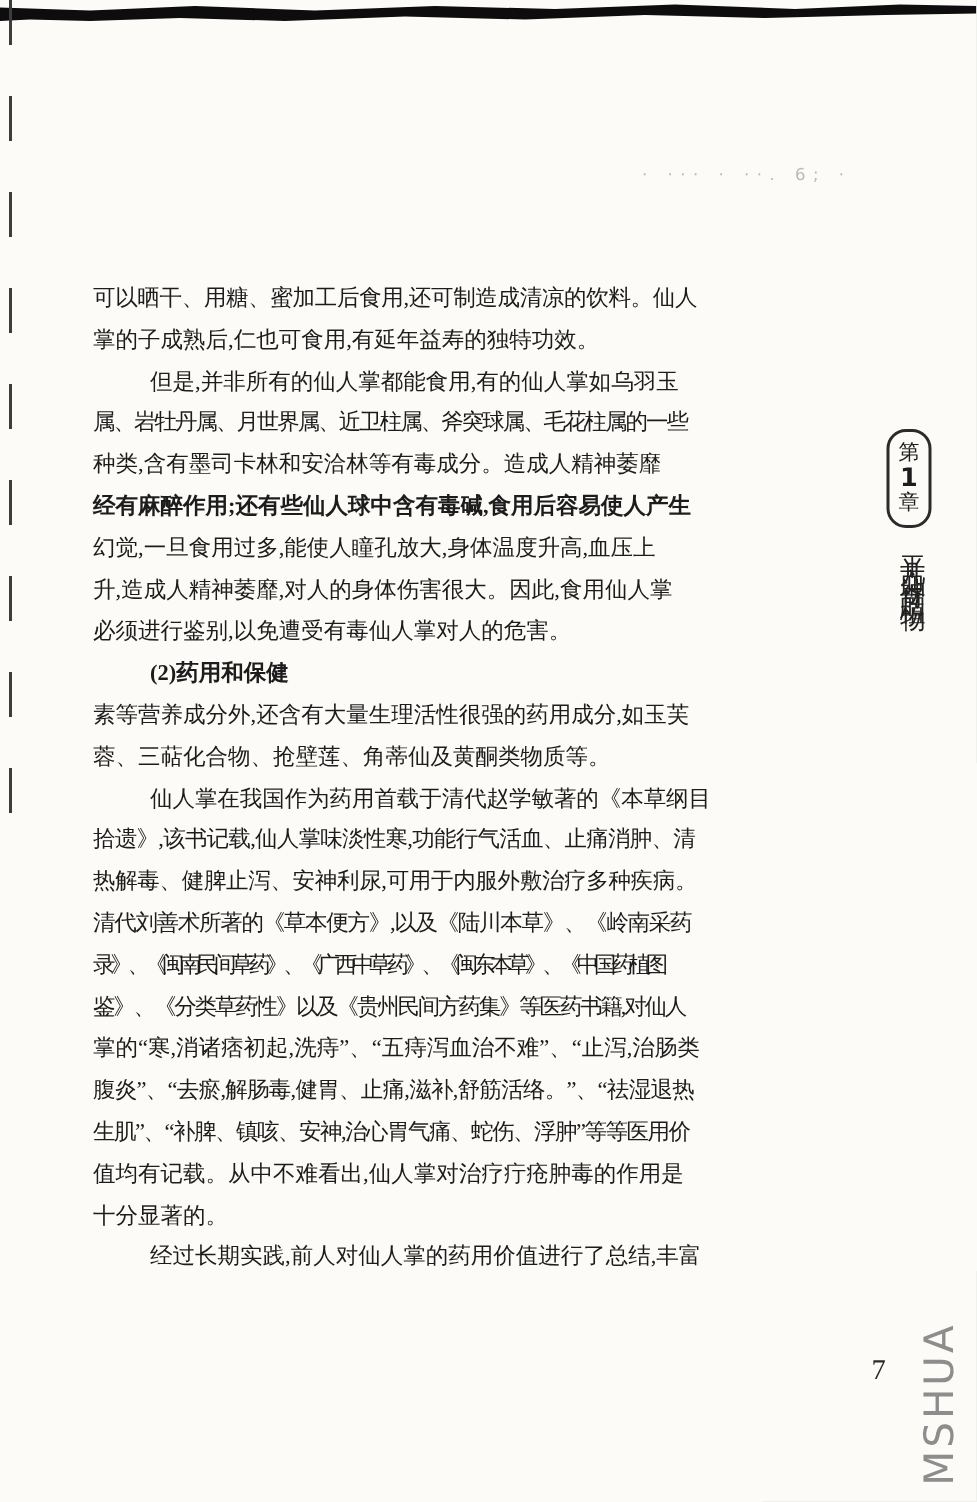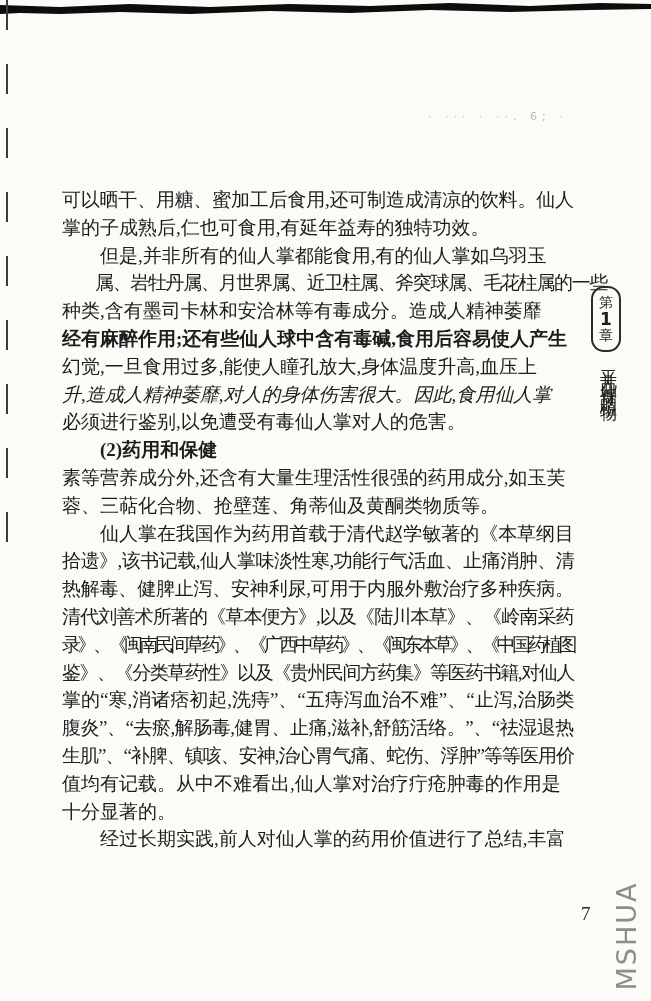--- a/index.html
+++ b/index.html
@@ -16,21 +16,21 @@
     background:repeating-linear-gradient(180deg,#3c3c3c 0px,#3c3c3c 30px,transparent 30px,transparent 64px);
   }
   .scan-noise{
     position:absolute;left:428px;top:110px;width:218px;
     font-family:"DejaVu Sans",sans-serif;font-size:11px;color:#b9b9b6;
     letter-spacing:5px;white-space:nowrap;
   }
   
   .body-text{
     position:absolute;left:62px;top:186px;width:512px;
-    font-size:19px;line-height:27.8px;
+    font-size:15px;line-height:27.8px;
   }
   .bline{white-space:nowrap;height:27.8px;}
   .bline.ind{padding-left:38px;}
   .bline.bold{font-weight:bold;}
   
   .chapter-badge{
     position:absolute;left:591px;top:286px;width:30px;height:66px;
     border:2px solid #2b2b2b;border-radius:13px;box-sizing:border-box;
     display:flex;flex-direction:column;align-items:center;justify-content:center;
   }
@@ -62,25 +62,25 @@
   </svg>
 
   <div class="scan-left"></div>
 
   <div class="scan-noise">· ··· ·  ··.  6;   ·</div>
 
   <div class="body-text">
       <div class="bline" style="letter-spacing: -0.214286px;">可以晒干、用糖、蜜加工后食用,还可制造成清凉的饮料。仙人</div>
       <div class="bline">掌的子成熟后,仁也可食用,有延年益寿的独特功效。</div>
       <div class="bline ind" style="letter-spacing: 0px;">但是,并非所有的仙人掌都能食用,有的仙人掌如乌羽玉</div>
-      <div class="bline" style="letter-spacing: -1.34483px; margin-left: 33px;">属、岩牡丹属、月世界属、近卫柱属、斧突球属、毛花柱属的一些</div>
+      <div class="bline" style="letter-spacing: -1.34483px;">属、岩牡丹属、月世界属、近卫柱属、斧突球属、毛花柱属的一些</div>
       <div class="bline" style="letter-spacing: 0px;">种类,含有墨司卡林和安洽林等有毒成分。造成人精神萎靡</div>
       <div class="bline" style="letter-spacing: 0px; font-weight: bold;">经有麻醉作用;还有些仙人球中含有毒碱,食用后容易使人产生</div>
       <div class="bline" style="letter-spacing: 0px;">幻觉,一旦食用过多,能使人瞳孔放大,身体温度升高,血压上</div>
-      <div class="bline" style="letter-spacing: 0px; font-style: italic;">升,造成人精神萎靡,对人的身体伤害很大。因此,食用仙人掌</div>
+      <div class="bline" style="letter-spacing: 0px;">升,造成人精神萎靡,对人的身体伤害很大。因此,食用仙人掌</div>
       <div class="bline">必须进行鉴别,以免遭受有毒仙人掌对人的危害。</div>
       <div class="bline ind bold">(2)药用和保健</div>
       <div class="bline" style="letter-spacing: 0px;">素等营养成分外,还含有大量生理活性很强的药用成分,如玉芙</div>
       <div class="bline">蓉、三萜化合物、抢壁莲、角蒂仙及黄酮类物质等。</div>
       <div class="bline ind" style="letter-spacing: -0.04px;">仙人掌在我国作为药用首载于清代赵学敏著的《本草纲目</div>
       <div class="bline" style="letter-spacing: -0.5px;">拾遗》,该书记载,仙人掌味淡性寒,功能行气活血、止痛消肿、清</div>
       <div class="bline" style="letter-spacing: -0.214286px;">热解毒、健脾止泻、安神利尿,可用于内服外敷治疗多种疾病。</div>
       <div class="bline" style="letter-spacing: -0.862069px;">清代刘善术所著的《草本便方》,以及《陆川本草》、《岭南采药</div>
       <div class="bline" style="letter-spacing: -3.48485px;">录》、《闽南民间草药》、《广西中草药》、《闽东本草》、《中国药植图</div>
       <div class="bline" style="letter-spacing: -1.46667px;">鉴》、《分类草药性》以及《贵州民间方药集》等医药书籍,对仙人</div>

